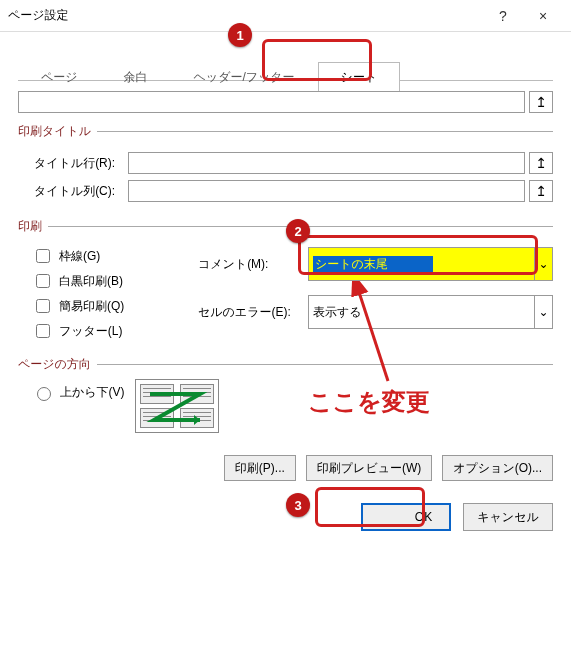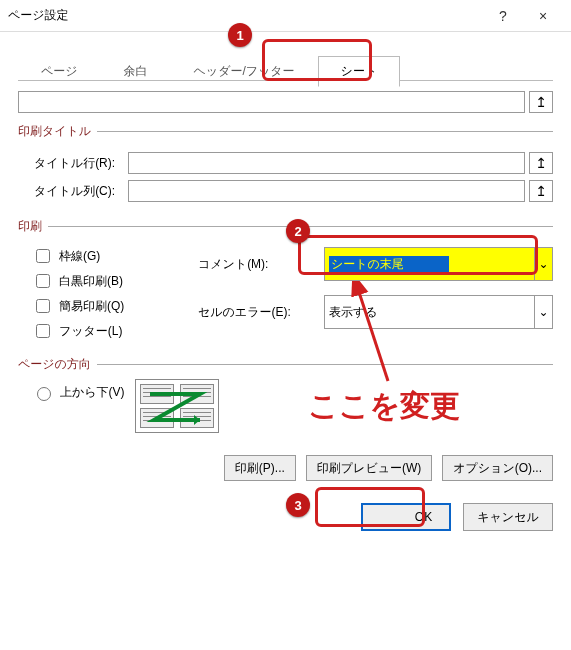--- a/index.html
+++ b/index.html
@@ -3,21 +3,21 @@
 <meta charset="utf-8">
 <style>
   * { box-sizing: border-box; font-family: "Yu Gothic UI", "Meiryo", sans-serif; font-size: 12px; }
   body { margin: 0; background: #fff; width: 571px; height: 650px; position: relative; overflow: hidden; }
 
   .titlebar { height: 32px; display: flex; align-items: center; padding: 0 8px; border-bottom: 1px solid #ddd; }
   .titlebar .title { flex: 1; font-size: 12px; }
   .titlebar .btn { width: 40px; height: 32px; display:flex; align-items:center; justify-content:center; font-size:14px; color:#333; }
 
   .tabs { display: flex; align-items: flex-end; padding: 14px 18px 0 18px; height: 48px; }
-  .tab { padding: 6px 22px; border: 1px solid transparent; color: #555; background: transparent; position: relative; top:7px;}
+  .tab { padding: 6px 22px; border: 1px solid transparent; color: #555; background: transparent; position: relative; top:13px;}
   .tab.active { border: 1px solid #bbb; border-bottom: 1px solid #fff; background: #fff; color: #000; }
   .tabstrip-line { border-bottom: 1px solid #bbb; margin: 0 18px; }
 
   .content { padding: 4px 18px 8px 18px; position: relative; }
 
   .row { display: flex; align-items: center; margin: 6px 0; }
   .row label.lead { width: 100px; }
   .row label.lead2 { width: 110px; padding-left: 16px; }
   .input-line { flex: 1; height: 22px; border: 1px solid #999; background: #fff; }
   .collapse-btn { width: 24px; height: 22px; border: 1px solid #999; margin-left: 4px; display:flex; align-items:center; justify-content:center; font-size:14px;}
@@ -27,21 +27,21 @@
 
   .twocol { display: flex; }
   .leftcol { width: 180px; }
   .rightcol { flex: 1; }
 
   .chk { display: flex; align-items: center; margin: 5px 0 5px 14px; gap: 6px; }
   .chk input { width: 14px; height: 14px; }
 
   .combo-row { display: flex; align-items: center; margin: 6px 0; }
   .combo-row .clab { width: 110px; }
-  .combo { flex: 1; height: 22px; border: 1px solid #999; display: flex; align-items: center; padding: 16px 4px; position: relative; background:#fff;margin-left:16px;}
+  .combo { flex: 1; height: 22px; border: 1px solid #999; display: flex; align-items: center; padding: 16px 4px; position: relative; background:#fff;}
   .combo .arrow { position: absolute; right: 0; top: 0; bottom: 0; width: 18px; border-left: 1px solid #999; display:flex; align-items:center; justify-content:center;}
   .combo.highlight { background: #ffff00; }
   .combo.highlight .sel { background: #0a64c8; color: #ffff00; padding: 0 2px; display:inline-block; min-width: 120px;}
 
   .radio { display: flex; align-items: center; margin: 5px 0 5px 14px; gap: 6px; }
   .radio input { width: 14px; height: 14px; }
 
   .orderpic { width: 84px; height: 54px; border: 1px solid #888; display:inline-block; margin-left: 10px; position: relative; background:#fff; }
   .orderpic .mini { position:absolute; border:1px solid #888; background:#eee; }
   .orderpic .mini .ln { height:1px; background:#888; margin:3px 2px; }
@@ -49,21 +49,21 @@
   .btnrow { display: flex; gap: 10px; justify-content: flex-end; padding: 10px 18px; }
   .winbtn { height: 26px; padding: 0 10px; border: 1px solid #999; background: #eee; display:flex; align-items:center; gap:2px;}
 
   .footer { display:flex; justify-content:flex-end; gap:12px; padding: 12px 18px; align-items:center;}
   .okbtn { height: 28px; width: 90px; border: 2px solid #0a64c8; background: #eee; display:flex; align-items:center; justify-content:center;padding-left:35px;}
   .cancelbtn { height: 28px; width: 90px; border: 1px solid #999; background: #eee; display:flex; align-items:center; justify-content:center;}
 
   
   .ann-badge { position:absolute; width:24px; height:24px; border-radius:50%; background:#c01818; color:#fff; display:flex; align-items:center; justify-content:center; font-weight:bold; font-size:13px; box-shadow: 0 1px 2px rgba(0,0,0,.4); z-index:10;}
   .ann-box { position:absolute; border: 3px solid #d02020; border-radius: 6px; z-index:5; pointer-events:none;}
-  .ann-text { position:absolute; color:#d02020; font-size: 30px; font-weight: bold; font-family: "Meiryo", sans-serif; z-index:6;}
+  .ann-text { position:absolute; color:#d02020; font-size: 24px; font-weight: bold; font-family: "Meiryo", sans-serif; z-index:6;}
   .ann-arrow { position:absolute; z-index:6; }
 </style>
 </head>
 <body>
 
 <div class="titlebar">
   <div class="title">ページ設定</div>
   <div class="btn">?</div>
   <div class="btn">×</div>
 </div>

